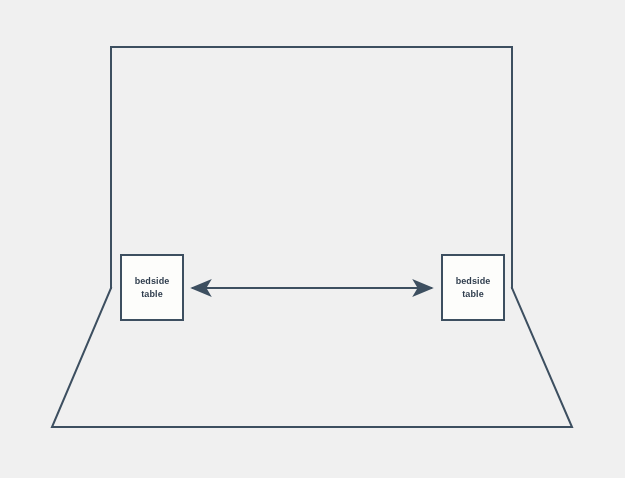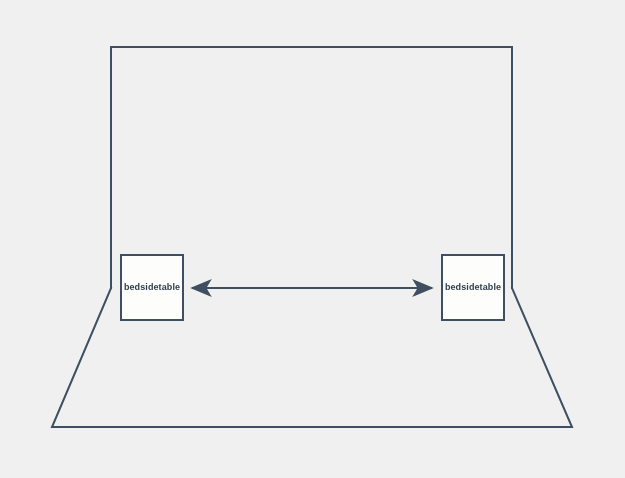--- a/index.html
+++ b/index.html
@@ -23,20 +23,21 @@
     position: absolute;
     top: 0;
     left: 0;
     width: 625px;
     height: 478px;
     display: block;
   }
   .box-label {
     position: absolute;
     display: flex;
+    flex-direction: column;
     align-items: center;
     justify-content: center;
     pointer-events: none;
     font-family: "Liberation Sans", sans-serif;
     font-size: 9px;
     font-weight: bold;
     color: #2f3d4d;
     line-height: 13px;
     letter-spacing: 0.1px;
     text-align: center;

